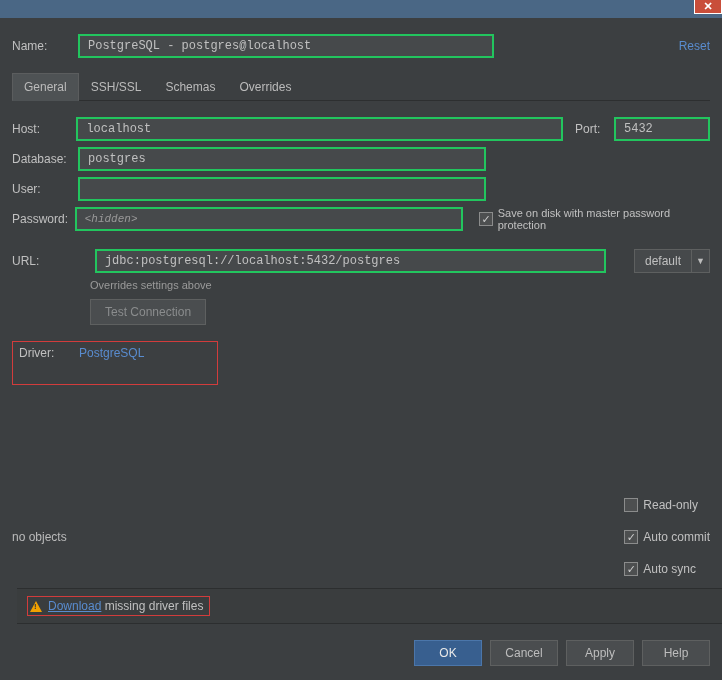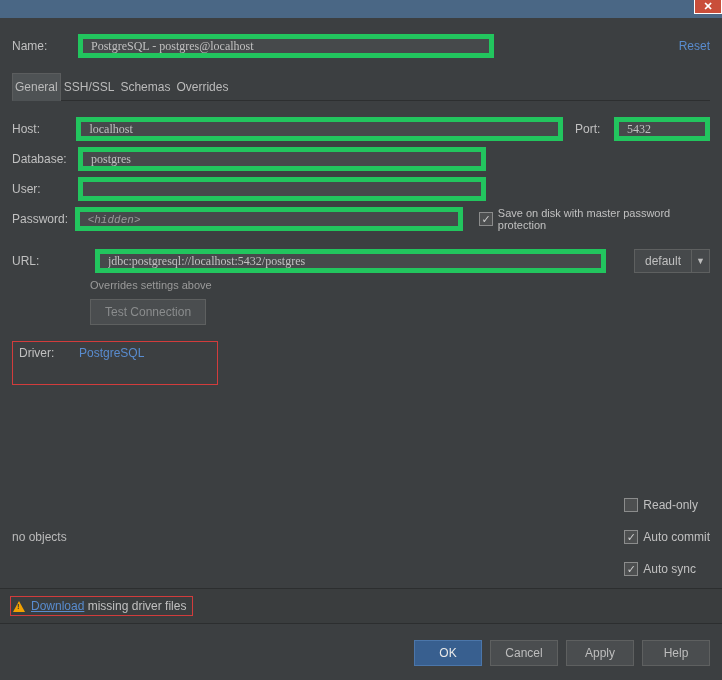--- a/index.html
+++ b/index.html
@@ -41,41 +41,41 @@
       display: flex;
       align-items: center;
       margin: 6px 0;
     }
     .lbl {
       width: 66px;
       color: #c0c0c0;
     }
     input.txt, .field-ro {
       background: #46494b;
-      border: 5px solid #22c55e;
+      border: 2px solid #22c55e;
       color: #c0c0c0;
       padding: 4px 8px;
       height: 24px;
-      font-family: Liberation Serif, serif;
+      font-family: Liberation Mono, monospace;
       font-size: 12px;
     }
     .name-field { width: 416px; }
     .reset-link {
       margin-left: auto;
       color: #598ccf;
       cursor: pointer;
       text-align: right;
     }
     .tabs {
       display: flex;
       border-bottom: 1px solid #2d2f30;
       margin-top: 14px;
     }
     .tab {
-      padding: 6px 2px;
+      padding: 6px 11px;
       color: #bbbbbb;
       cursor: pointer;
       border: 1px solid transparent;
       border-bottom: none;
       position: relative;
       top: 1px;
     }
     .tab.active {
       background: #4e5254;
       border: 1px solid #5b5d5e;
@@ -167,21 +167,21 @@
       left: 12px;
       right: 12px;
       display: flex;
       align-items: center;
     }
     .bottom-opts .status { color:#bbbbbb; }
     .bottom-opts .opts { margin-left: auto; display:flex; gap:18px;flex-direction:column; }
     .download-strip {
       position: absolute;
       bottom: 56px;
-      left: 0;
+      left: 17px;
       right: 0;
       background: #3a3d3e;
       border-top: 1px solid #2c2e2f;
       border-bottom: 1px solid #2c2e2f;
       padding: 7px 10px;
     }
     .download-box {
       border: 1px solid #d23c3c;
       display: inline-flex;
       align-items: center;

